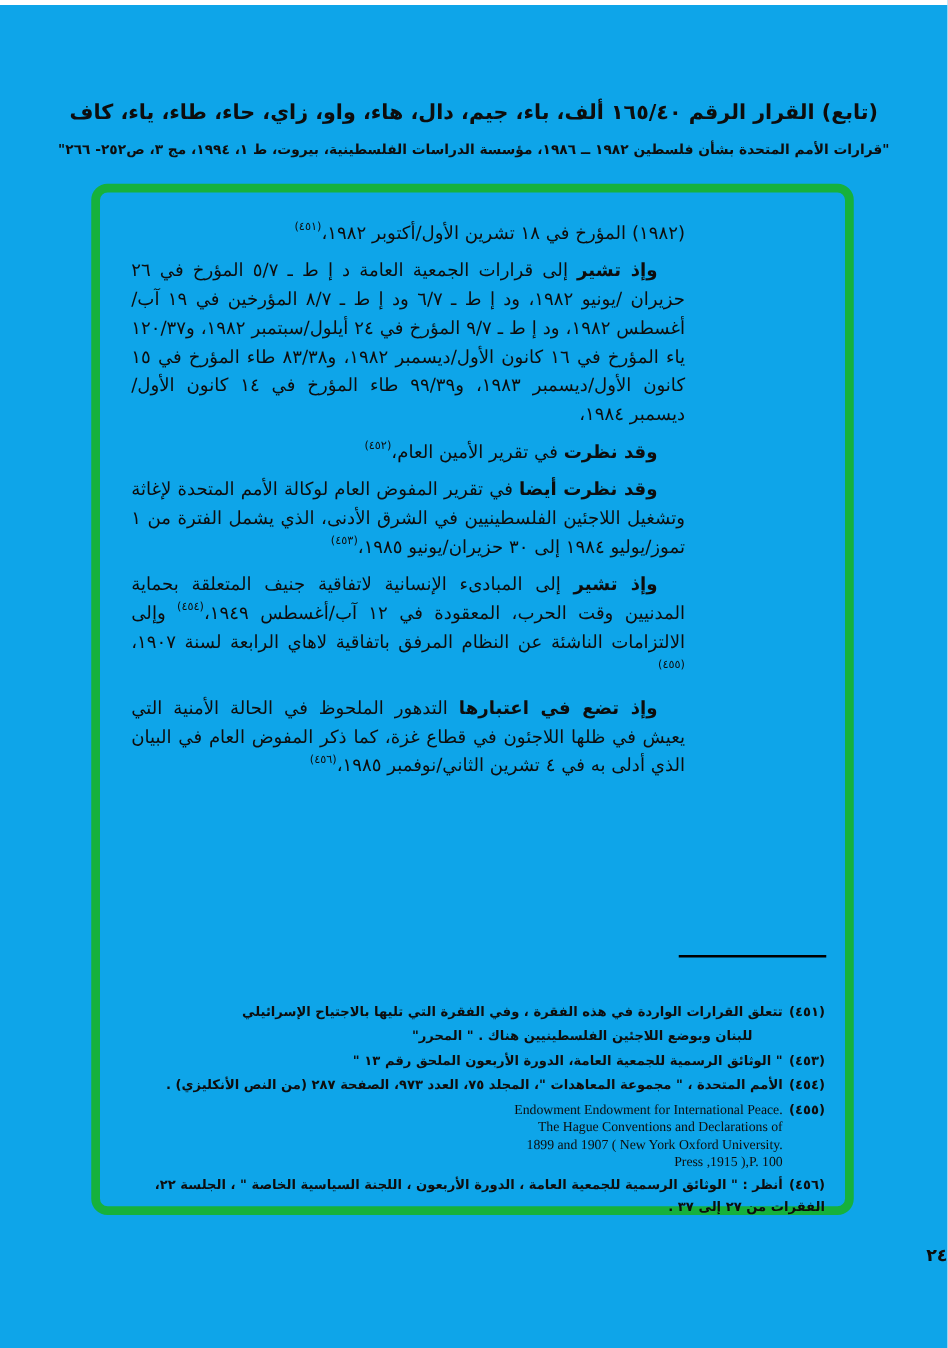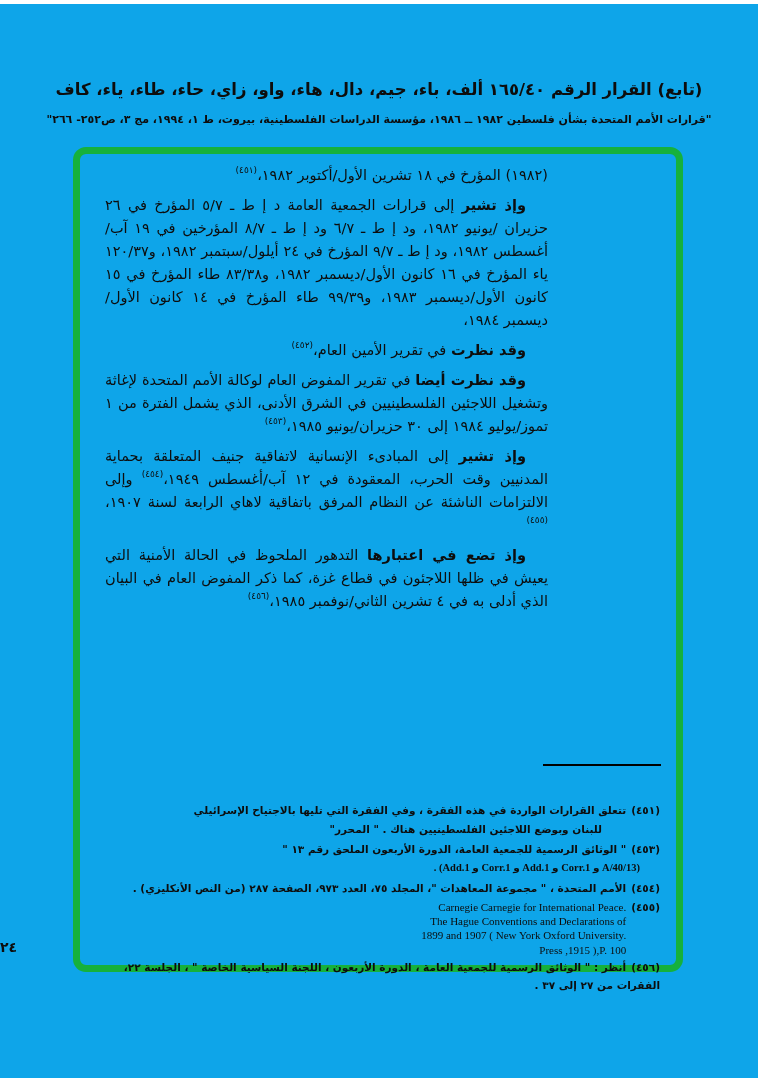--- a/index.html
+++ b/index.html
@@ -17,21 +17,21 @@
   .header-source {
     position:absolute; top:109px; left:0; width:100%;
     text-align:center; direction:rtl;
     font-size:11px; font-weight:bold;
   }
   .content-frame {
     position:absolute; left:73px; top:143px; width:610px; height:825px;
     border:7px solid #16b13c; border-radius:13px; background:transparent;
   }
   .resolution-body {
-    position:absolute; left:105px; top:160px; width:443px;
+    position:absolute; left:105px; top:172px; width:443px;
     direction:rtl; text-align:justify;
     font-size:14.5px; line-height:23px;
   }
   .resolution-body p { text-indent:22px; margin-bottom:7px; }
   .resolution-body p.no-indent { text-indent:0; }
   .lead { font-weight:bold; }
   sup.fn-ref {
     font-size:9px; font-weight:normal; position:relative; top:-1px;
     vertical-align:super; line-height:0;
   }
@@ -50,22 +50,22 @@
   .fn-cont-doc { padding-right:20px; }
   .latin { font-family:"Liberation Serif", "DejaVu Sans", serif; }
   .fn-455 { display:flex; direction:rtl; justify-content:flex-start; margin-bottom:1px; }
   .fn-455 .en-block {
     direction:ltr; text-align:right;
     font-family:"Liberation Serif", "DejaVu Sans", serif;
     font-weight:normal; font-size:11px; line-height:1.3;
     padding-top:2px;
   }
   .page-number {
-    position:absolute; top:935px; left:0; width:100%;
-    text-align:left; font-size:14px; font-weight:bold;
+    position:absolute; top:993px; left:0; width:100%;
+    text-align:right; font-size:14px; font-weight:bold;
   }
 </style>
 </head>
 <body>
 
 <div class="page">
 
   <div class="header-title">(تابع) القرار الرقم ١٦٥/٤٠ ألف، باء، جيم، دال، هاء، واو، زاي، حاء، طاء، ياء، كاف</div>
   <div class="header-source">"قرارات الأمم المتحدة بشأن فلسطين ١٩٨٢ ــ ١٩٨٦، مؤسسة الدراسات الفلسطينية، بيروت، ط ١، ١٩٩٤، مج ٣، ص٢٥٢- ٢٦٦"</div>
 
@@ -87,28 +87,27 @@
   </div>
 
   <div class="fn-separator"></div>
 
   <div class="footnotes">
     <div class="fn"><span class="fn-marker">(٤٥١)</span><span>تتعلق القرارات الواردة في هذه الفقرة ، وفي الفقرة التي تليها بالاجتياح الإسرائيلي</span></div>
     <div class="fn fn-cont">للبنان وبوضع اللاجئين الفلسطينيين هناك . " المحرر"</div>
 
 
     <div class="fn"><span class="fn-marker">(٤٥٣)</span><span>" الوثائق الرسمية للجمعية العامة، الدورة الأربعون  الملحق رقم ١٣ "</span></div>
-    <div class="fn fn-cont-doc latin">(A/40/13 و Corr.1 و Add.1 و Corr.1 و Add.1) .</div>
 
     <div class="fn"><span class="fn-marker">(٤٥٤)</span><span>الأمم المتحدة ، " مجموعة المعاهدات "، المجلد ٧٥، العدد ٩٧٣، الصفحة ٢٨٧ (من النص الأنكليزي) .</span></div>
 
     <div class="fn-455">
       <span class="fn-marker">(٤٥٥)</span>
       <span class="en-block">
-        <span>Carnegie Carnegie for International Peace.</span><br>
+        <span>Endowment Endowment for International Peace.</span><br>
         <span>The Hague Conventions and Declarations of</span><br>
         <span>1899 and 1907 ( New York Oxford University.</span><br>
         <span>Press ,1915 ),P. 100</span>
       </span>
     </div>
 
     <div class="fn"><span class="fn-marker">(٤٥٦)</span><span>أنظر : " الوثائق الرسمية للجمعية العامة ، الدورة الأربعون ، اللجنة السياسية الخاصة " ، الجلسة ٢٢، الفقرات من ٢٧ إلى ٣٧ .</span></div>
   </div>
 
   <div class="page-number">٢٤</div>

